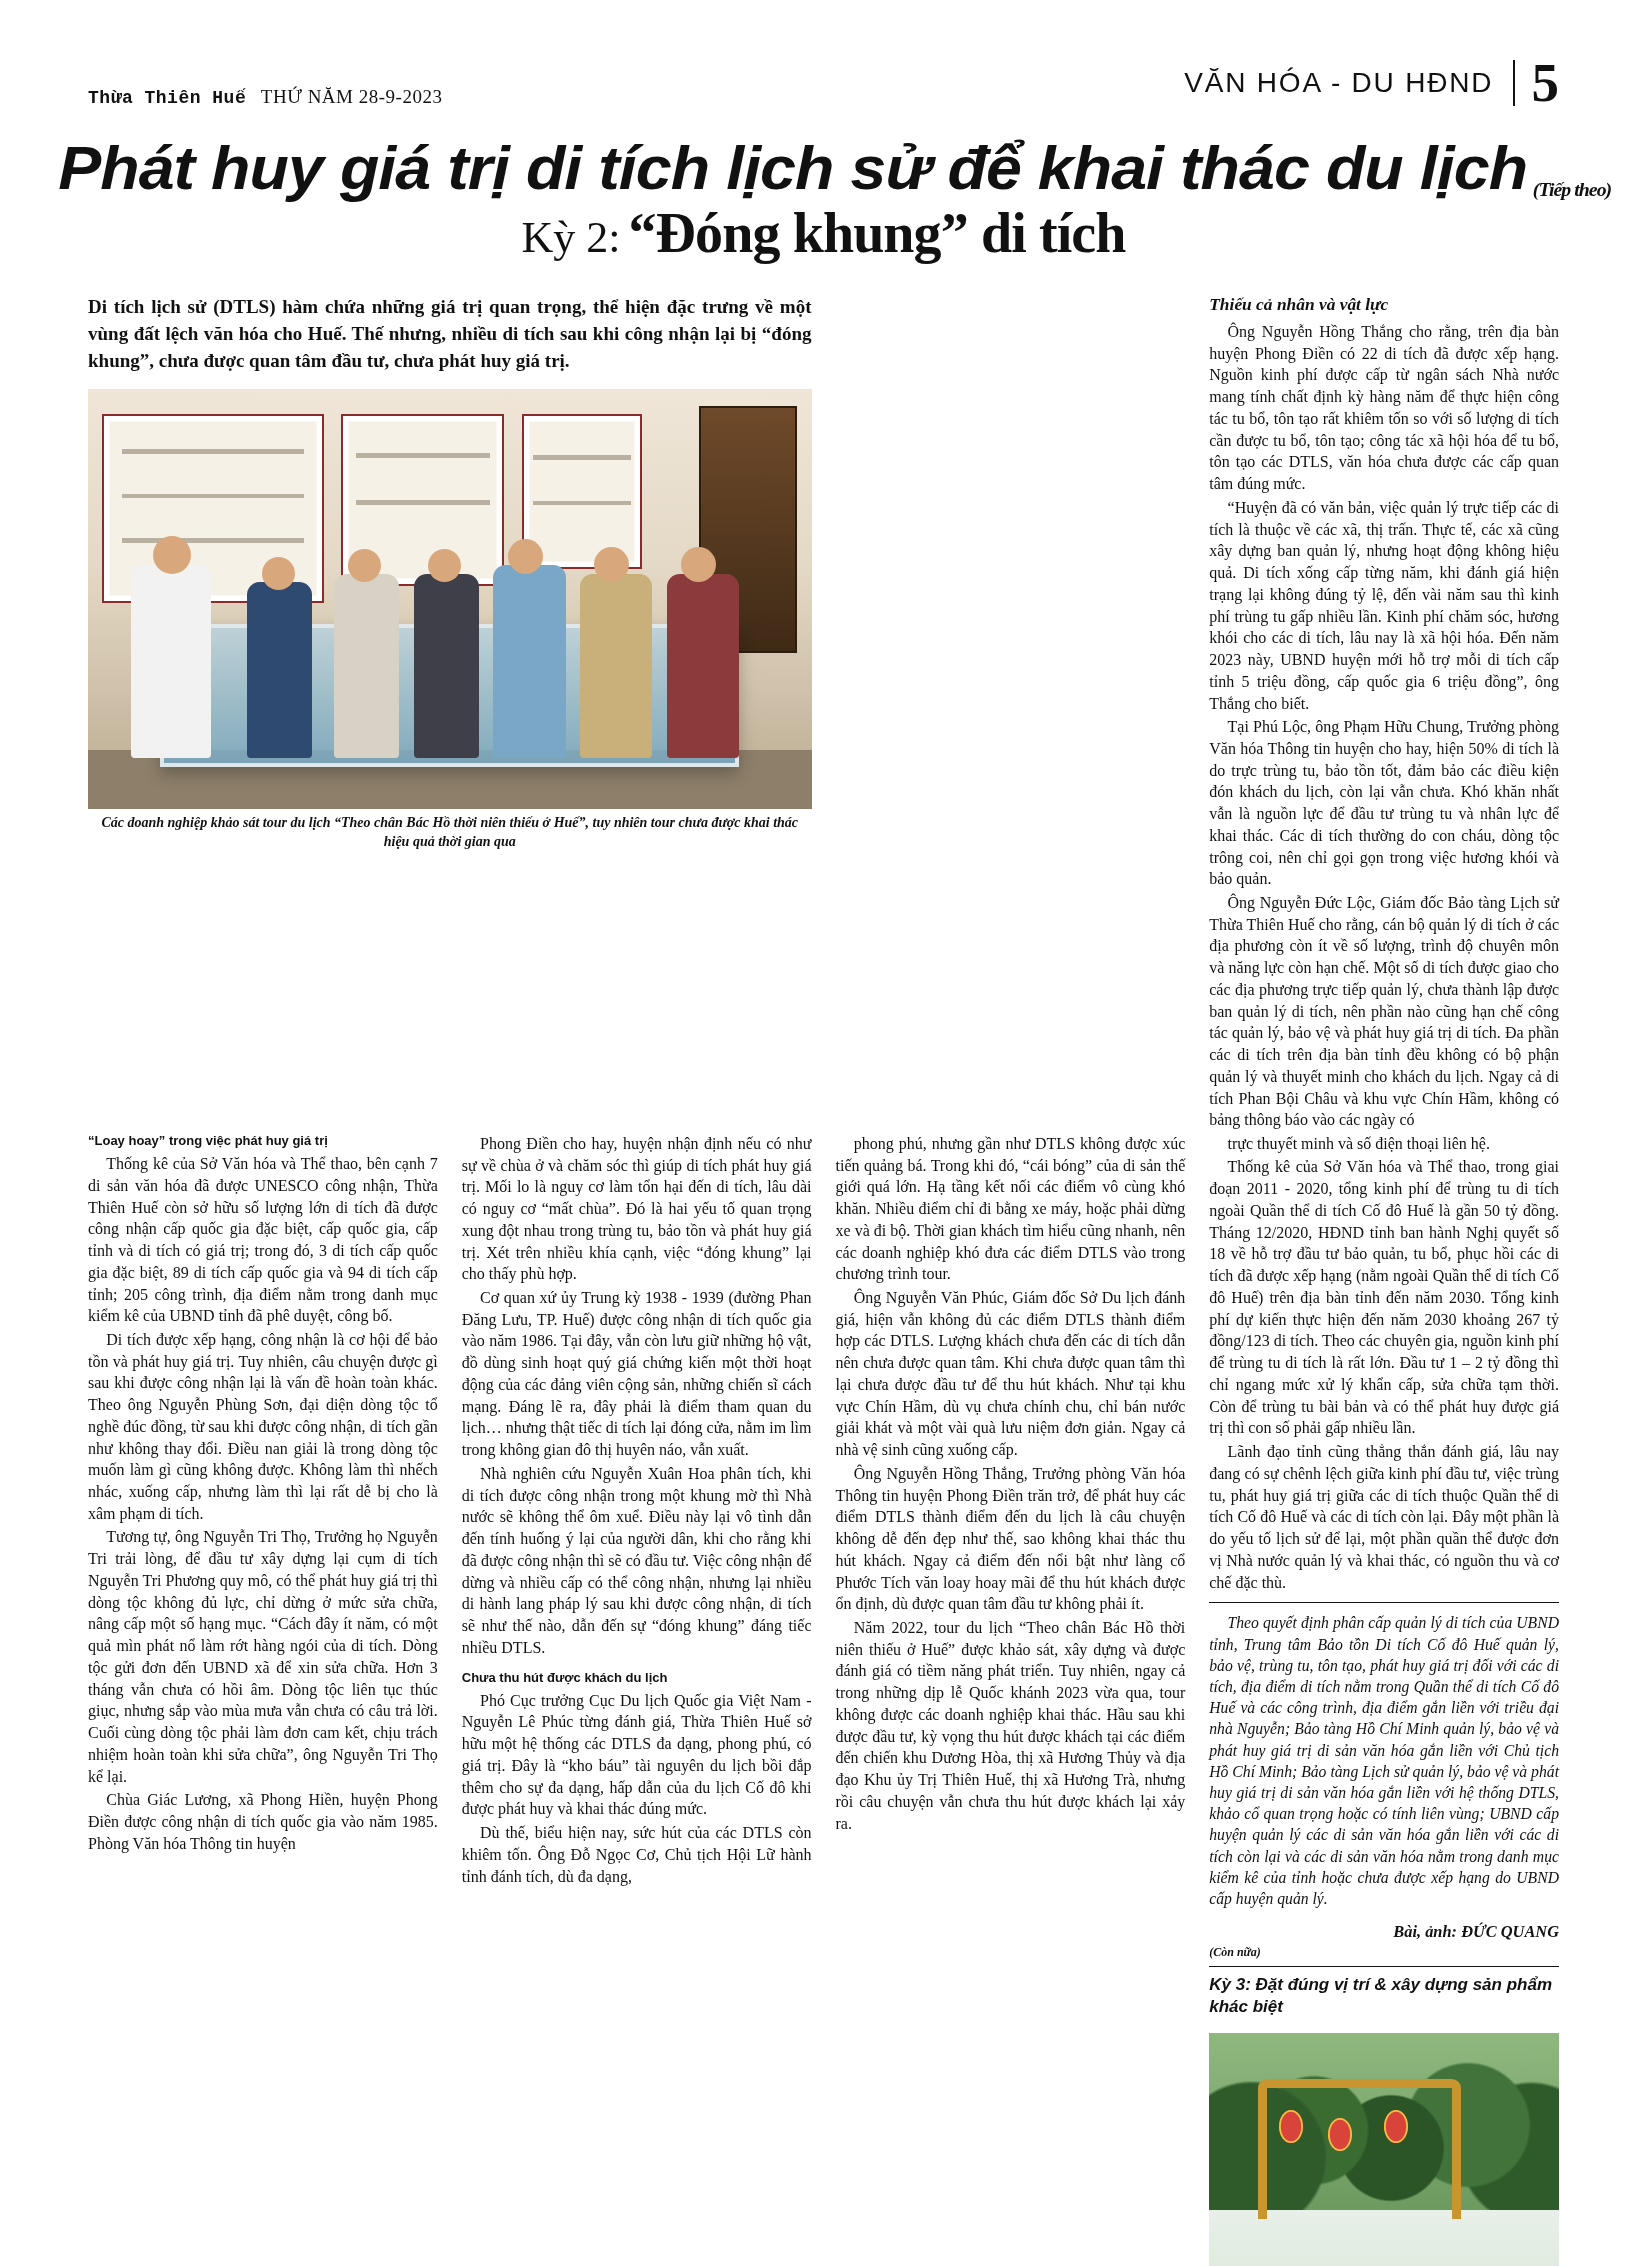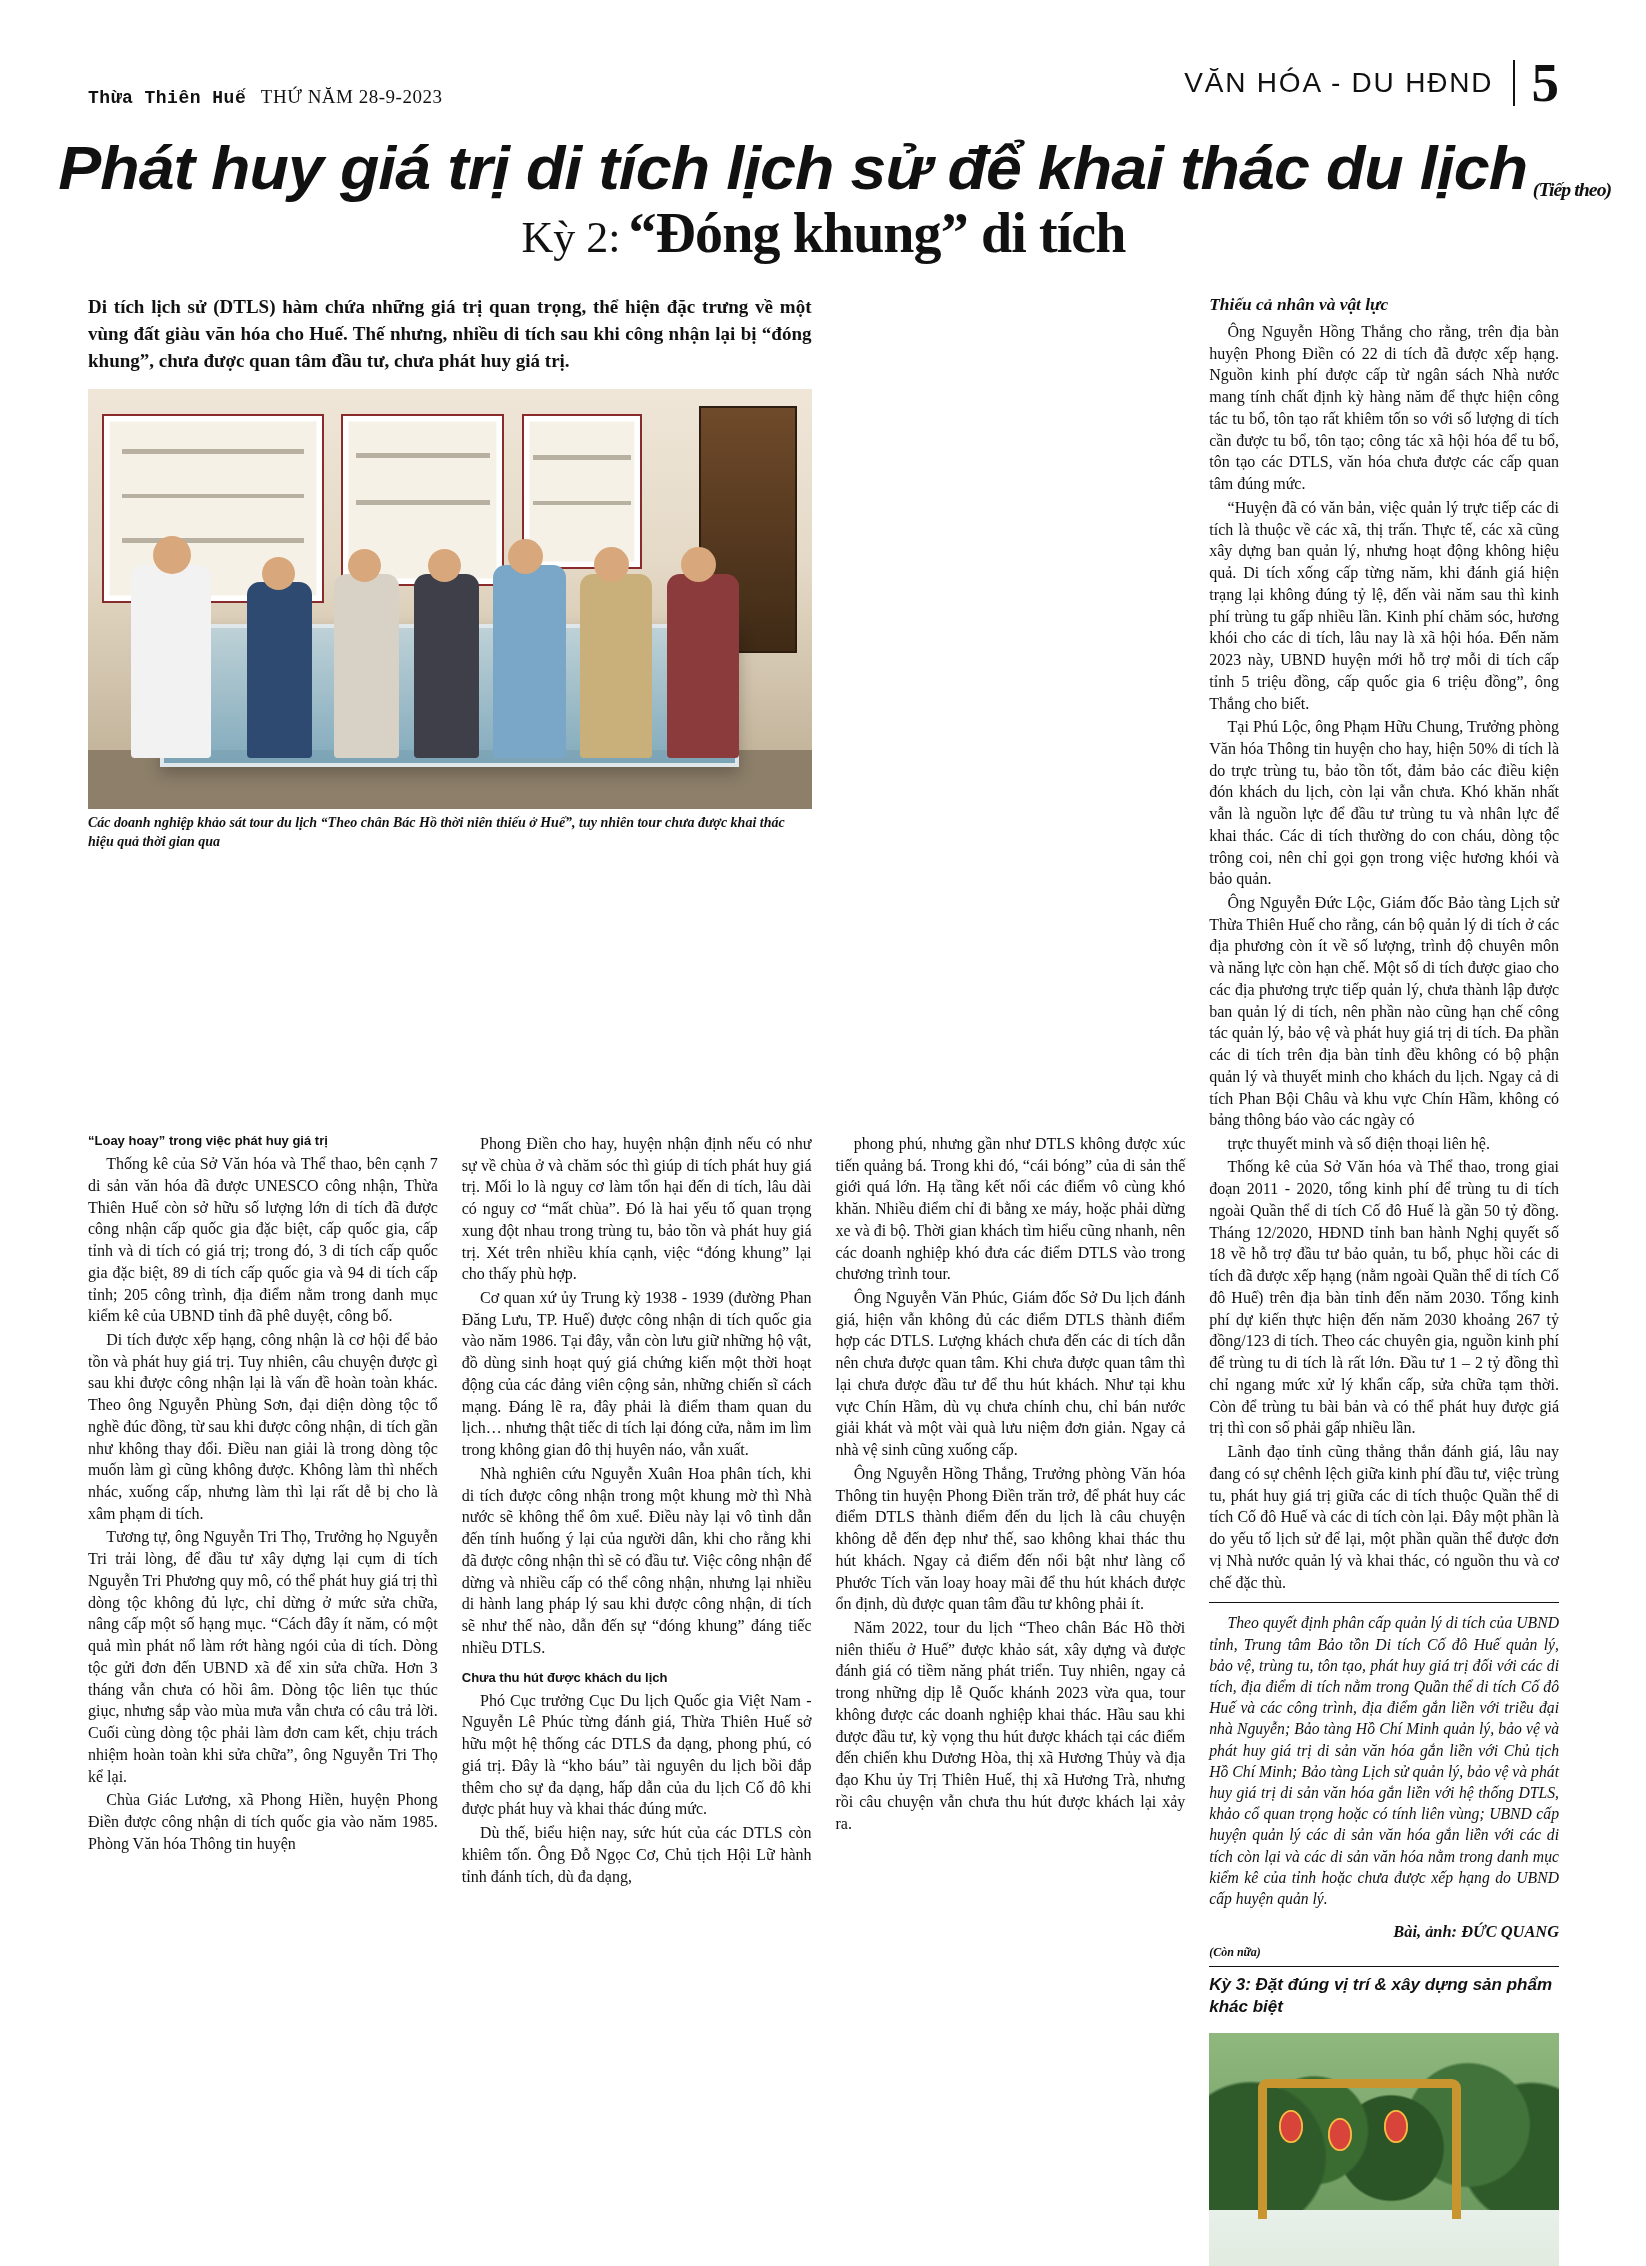--- a/index.html
+++ b/index.html
@@ -144,20 +144,21 @@
     margin:0 0 5.5px 0;
   }
   .photo-wrap { margin:0 0 7.3px 0; }
   .caption {
     font-family:"Liberation Serif", serif;
     font-style:italic;
     font-weight:bold;
     font-size:14px;
     line-height:1.3;
     margin:5.5px 0 12.8px 0;
+    text-align:center;
   }
 
   
   .topphoto { grid-column: 1 / span 2; }
 
   
   .rule-top { border-top:1.5px solid #111; margin:9.1px 0 9.1px 0; }
   .boxed-note p {
     font-family:"Liberation Serif", serif;
     font-style:italic;
@@ -278,21 +279,21 @@
     </div>
     <div class="headline-sub-row">
       <span class="ky2">Kỳ 2:</span>
       <span class="headline-sub">“Đóng khung” di tích</span>
     </div>
   </div>
 
   <div class="content">
 
     <div class="col topphoto">
-      <p class="lead">Di tích lịch sử (DTLS) hàm chứa những giá trị quan trọng, thể hiện đặc trưng về một vùng đất giàu văn hóa cho Huế. Thế nhưng, nhiều di tích sau khi công nhận lại bị “đóng khung”, chưa được quan tâm đầu tư, chưa phát huy giá trị.</p>
+      <p class="lead">Di tích lịch sử (DTLS) hàm chứa những giá trị quan trọng, thể hiện đặc trưng về một vùng đất lệch văn hóa cho Huế. Thế nhưng, nhiều di tích sau khi công nhận lại bị “đóng khung”, chưa được quan tâm đầu tư, chưa phát huy giá trị.</p>
 
       <div class="photo-wrap">
         <div class="ph ph1">
           <div class="wall"></div>
           <div class="board">
               <i style="top:18%"></i>
               <i style="top:42%"></i>
               <i style="top:66%"></i>
             </div>
           <div class="board b2">

